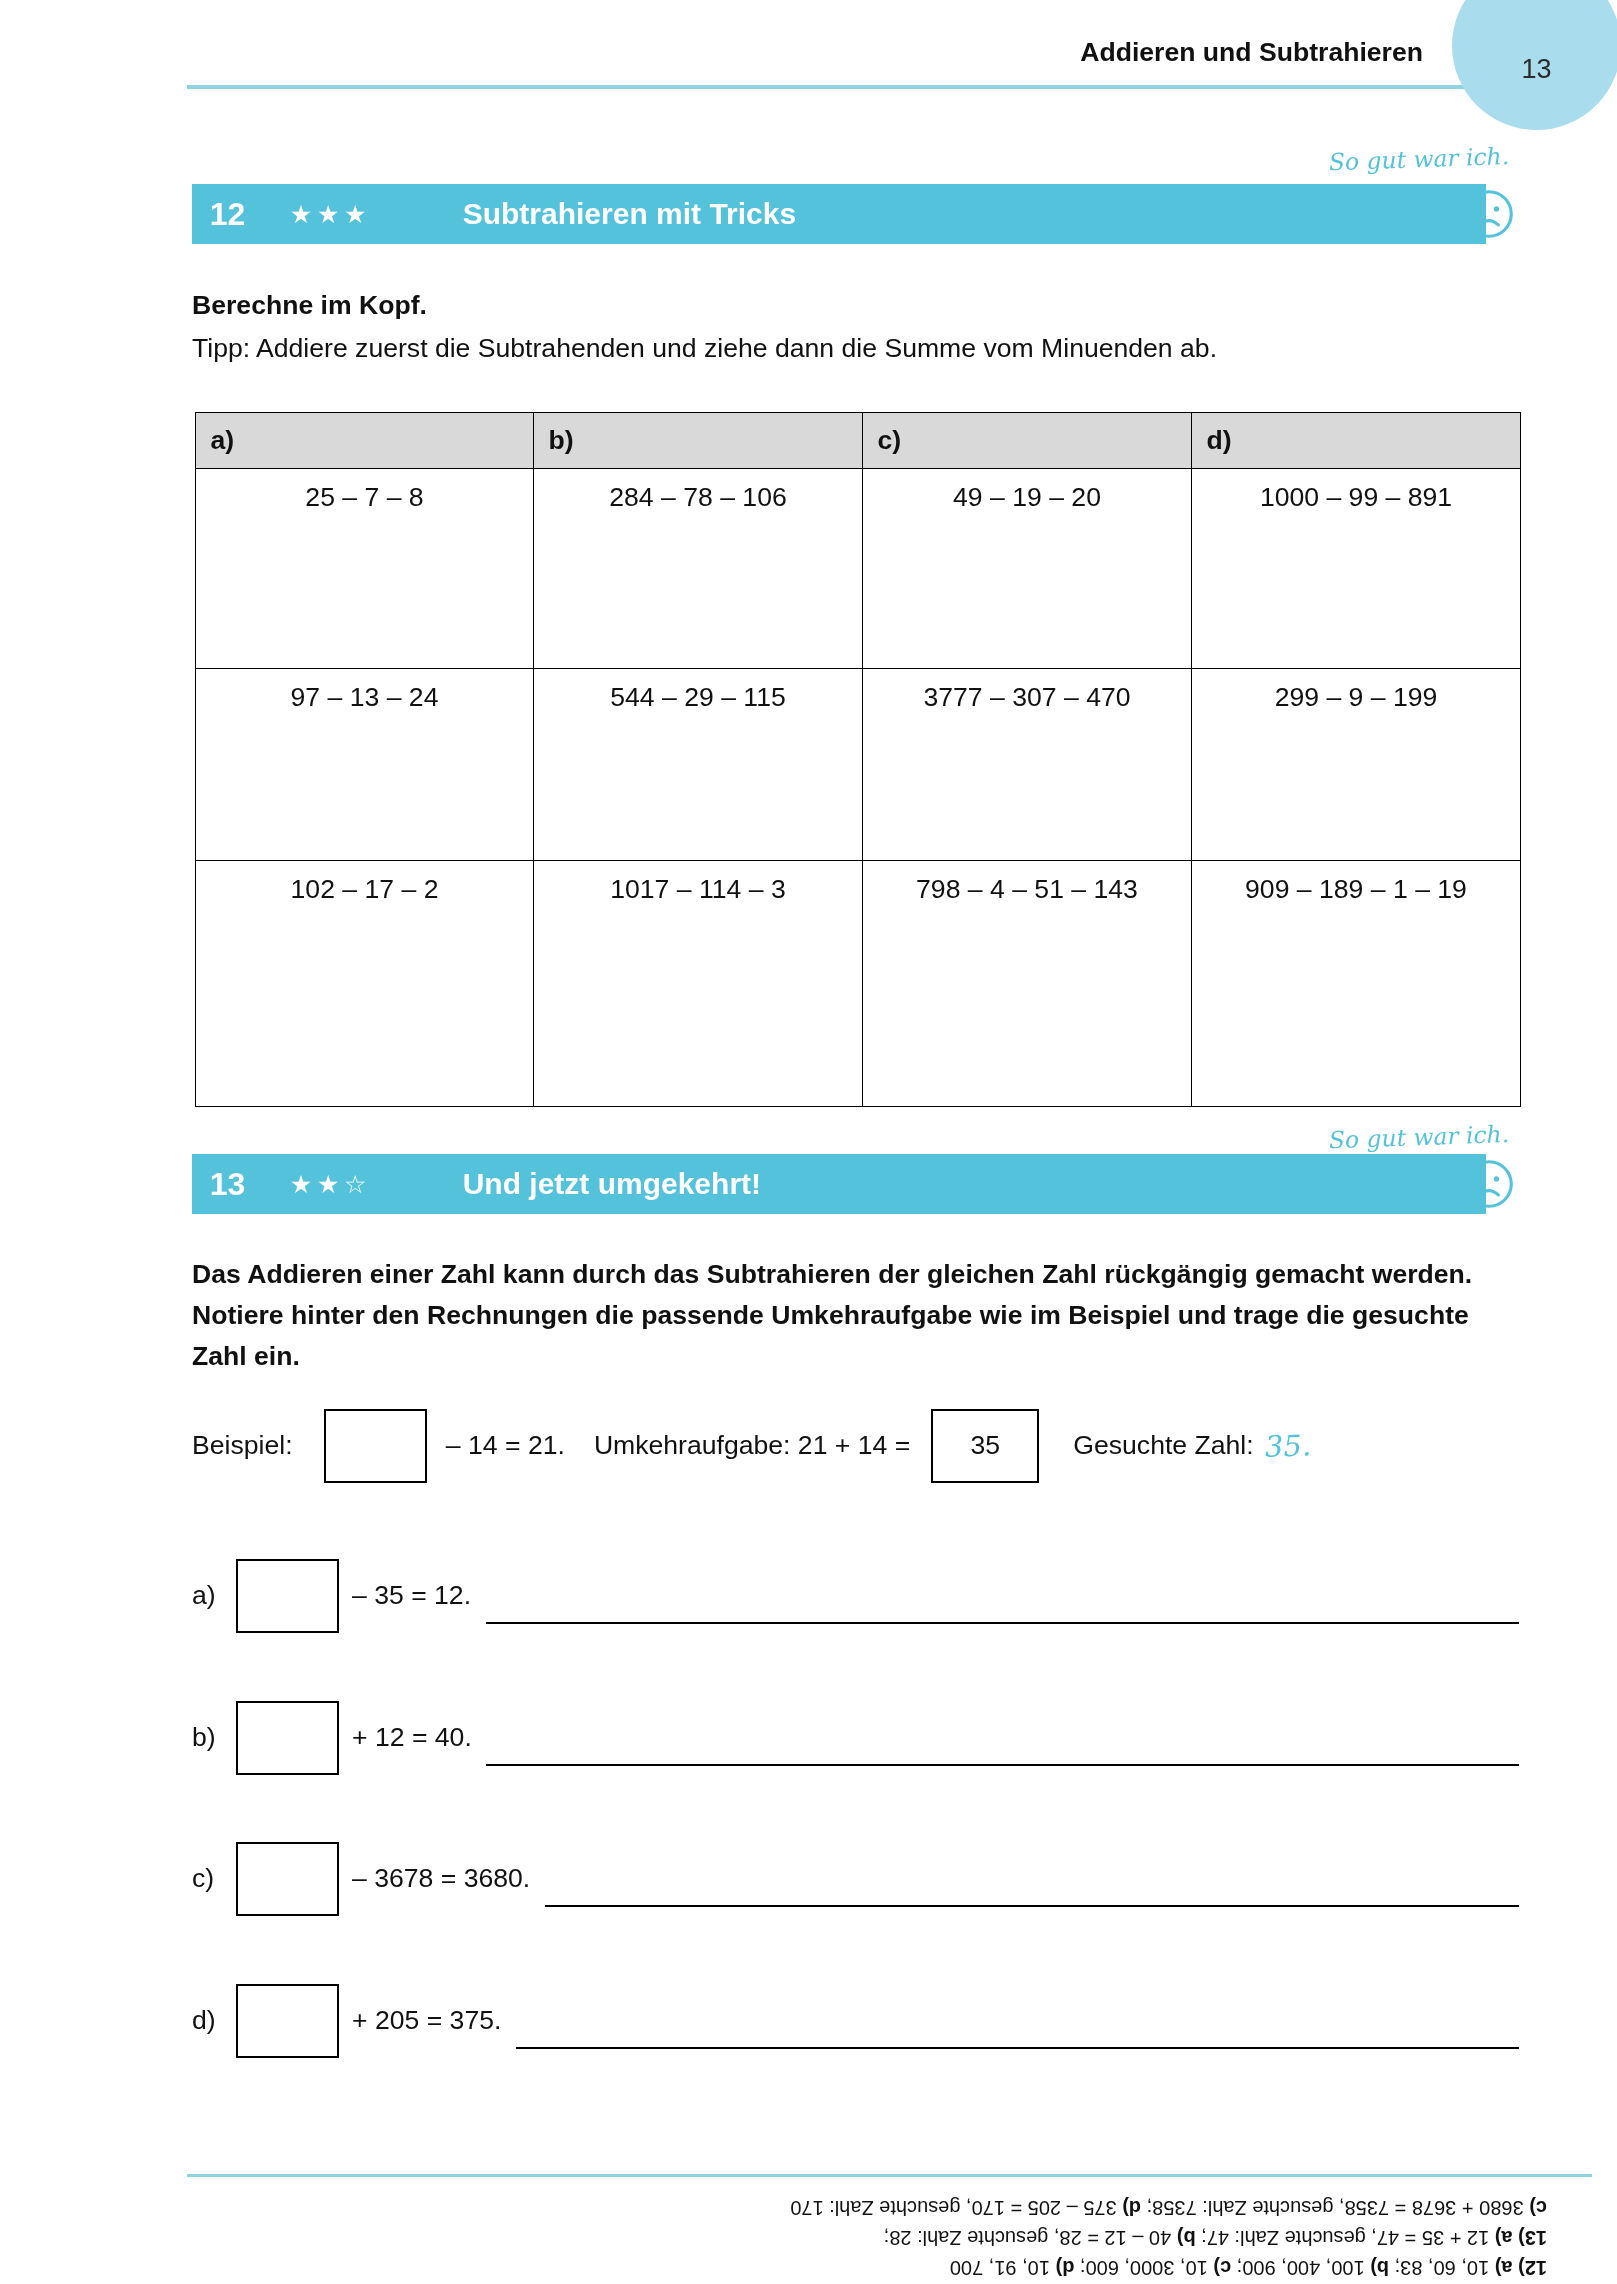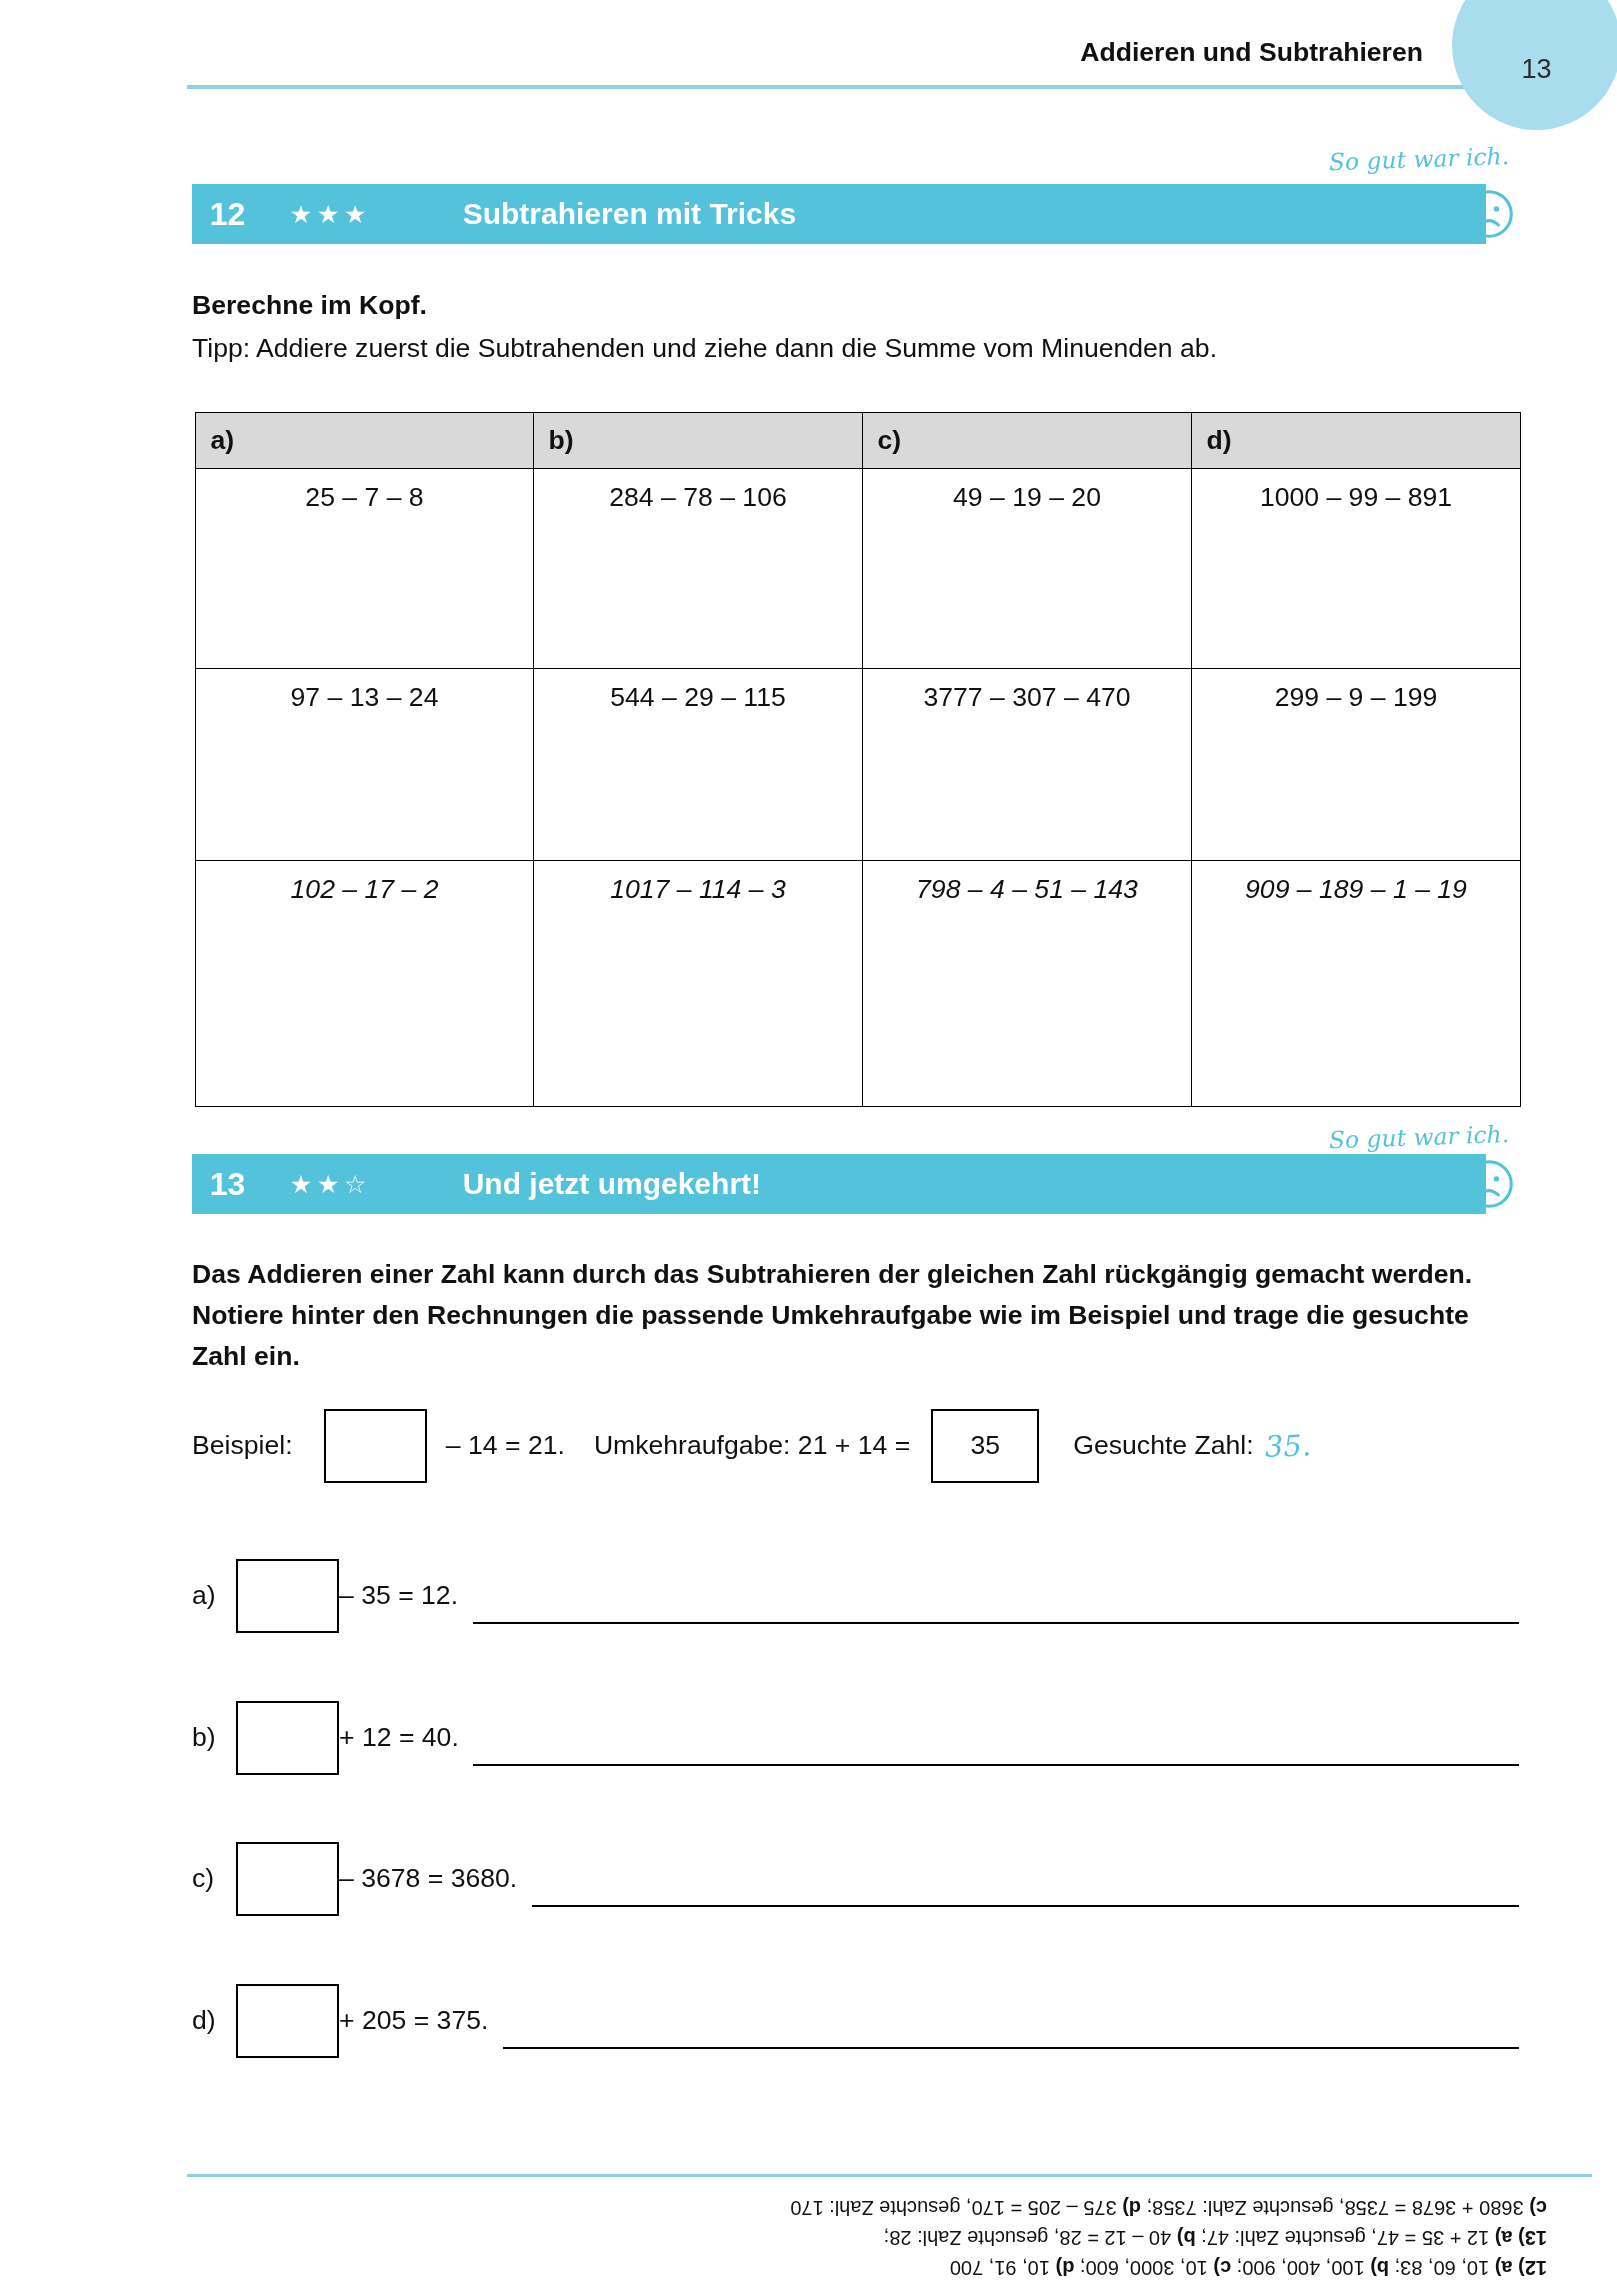--- a/index.html
+++ b/index.html
@@ -56,21 +56,21 @@
   .tbl-wrap{position:absolute;left:195px;top:412px;}
   table.problems{border-collapse:collapse;table-layout:fixed;width:1324px;}
   table.problems th, table.problems td{border:1.6px solid #000;font-size:26.6px;}
   table.problems th{
     background:var(--table-header-bg);text-align:left;font-weight:bold;
     height:56px;padding:0 14.5px;
   }
   table.problems td{vertical-align:top;text-align:center;padding:13px 14.5px;}
   tr.row1 td{height:200px;}
   tr.row2 td{height:192px;}
-  tr.row3 td{height:246px;font-style:italic;}
+  tr.row3 td{height:246px;}
   
   .para13{
     position:absolute;left:192px;top:1254px;width:1284px;
     font-weight:bold;line-height:41px;
   }
   
   .example-row{
     position:absolute;left:192px;top:1407px;width:1353px;height:77px;
     display:flex;align-items:center;
   }
@@ -90,21 +90,21 @@
   
   .item-row{
     position:absolute;left:192px;width:1327px;height:77px;
     display:flex;align-items:center;
   }
   .item-row.ia{top:1557px;}
   .item-row.ib{top:1699px;}
   .item-row.ic{top:1840px;}
   .item-row.id{top:1982px;}
   .item-label{width:44px;flex:none;}
-  .item-eq{white-space:nowrap;}
+  .item-eq{margin-left:13px;white-space:nowrap;}
   .write-line{
     flex:1;border-bottom:2.4px solid #000;height:0.8px;
     align-self:flex-end;margin-bottom:10.5px;margin-left:14.5px;cursor:text;
   }
   
   .bottom-rule{position:absolute;left:187px;top:2174px;width:1405px;height:3.2px;background:var(--rule);}
   .answer-key{
     position:absolute;left:585px;top:2193px;width:962px;
     transform:rotate(180deg);
     font-size:20px;line-height:30px;color:#111;text-align:left;

